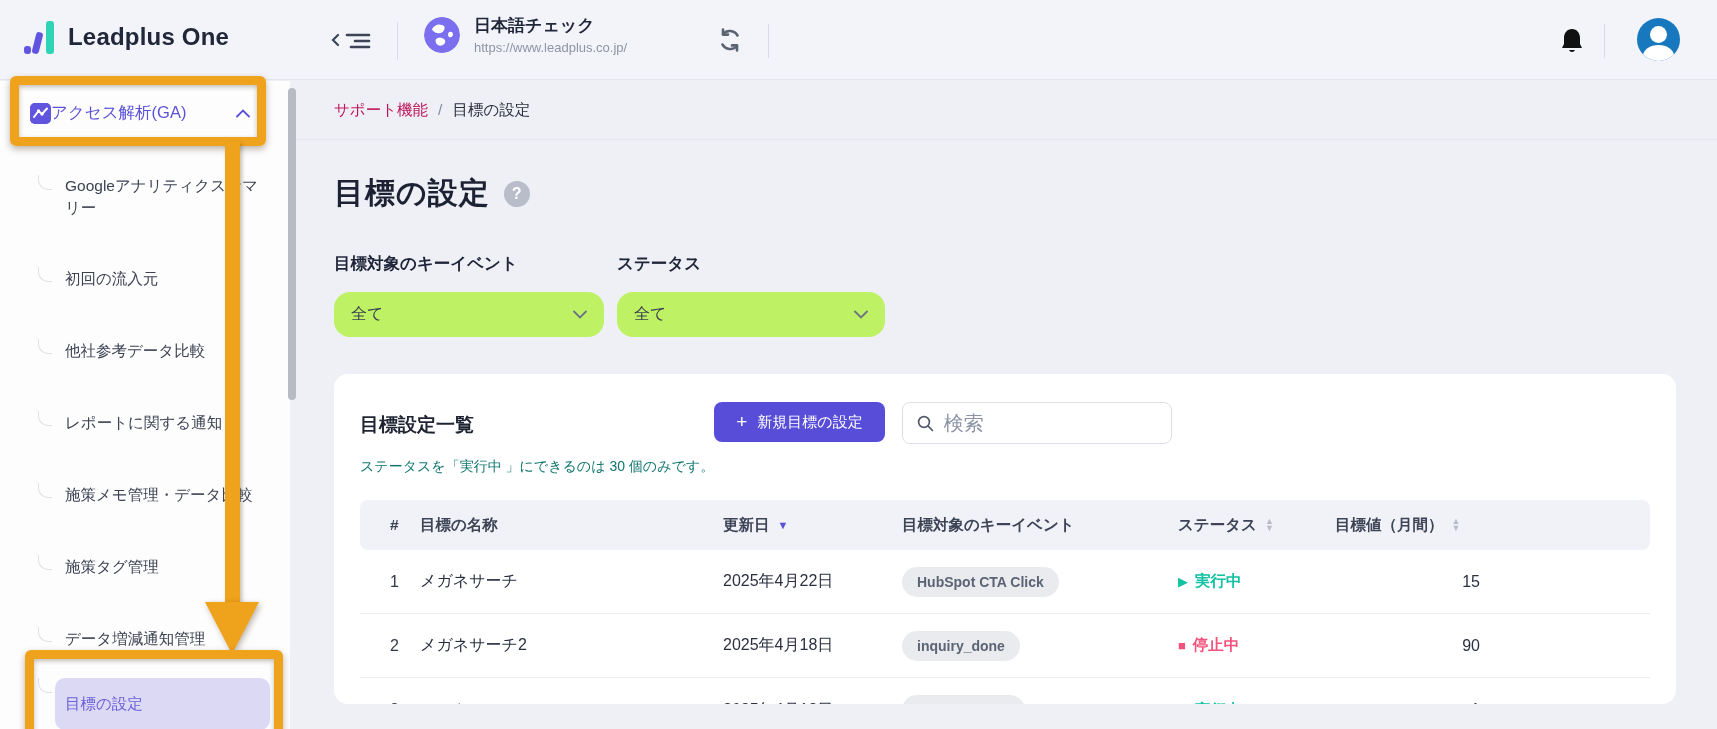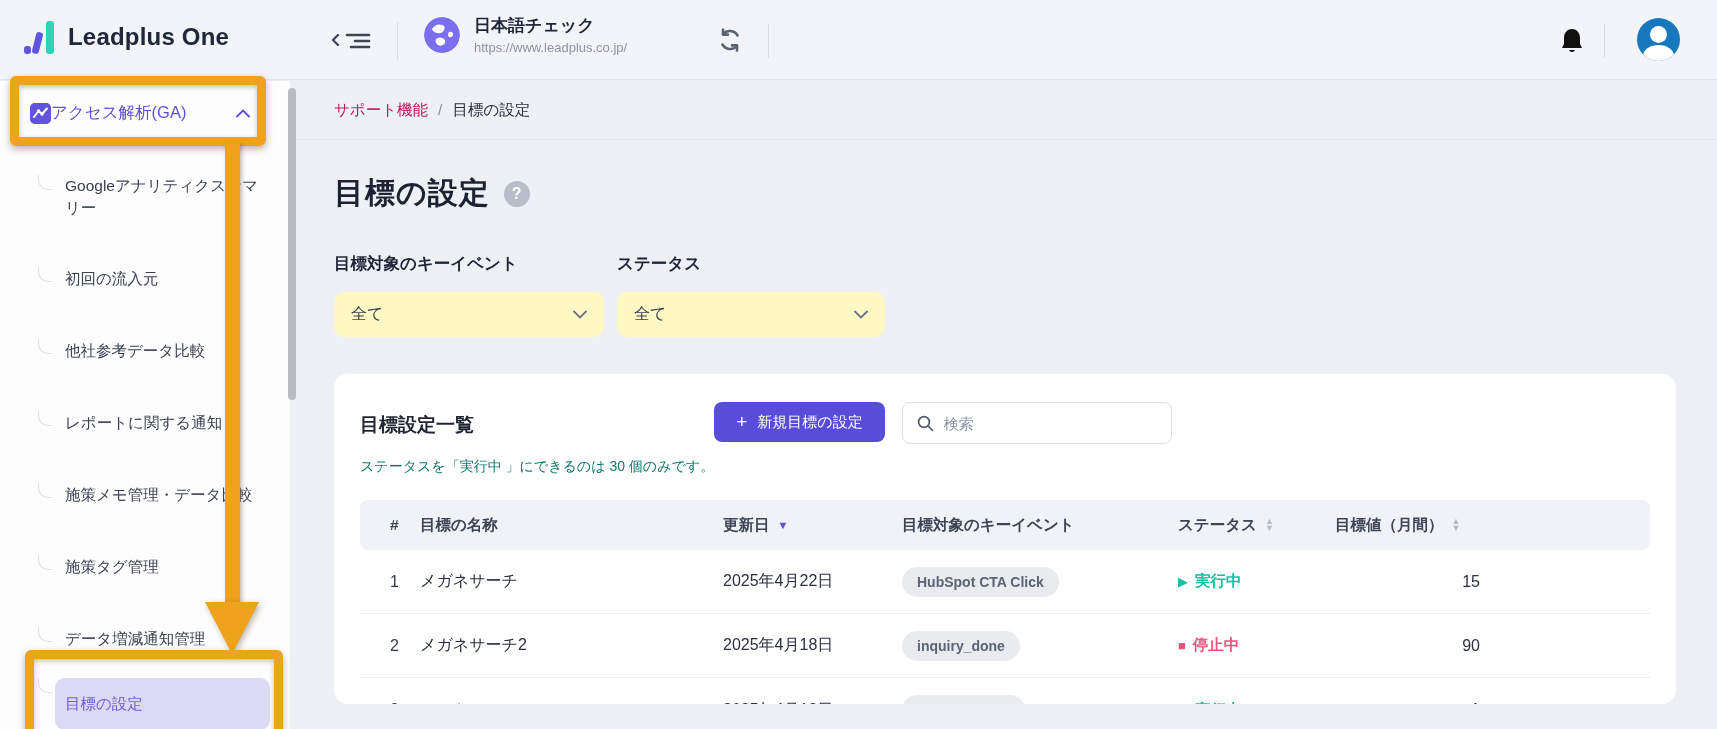--- a/index.html
+++ b/index.html
@@ -65,37 +65,37 @@
   .title-row { margin-top:33px; display:flex; align-items:center; gap:14px; }
   .page-title { font-size:30px; font-weight:800; color:#1c2233; letter-spacing:1px; }
   .help-icon { width:26px; height:26px; border-radius:50%; background:#b8bdc9; color:#fff;
                font-size:16px; font-weight:bold; display:flex; align-items:center; justify-content:center; cursor:pointer; }
 
   .filter-labels { margin-top:39px; display:flex; }
   .filter-label { font-size:16.5px; font-weight:bold; color:#1e2438; }
   .fl-1 { width:283px; }
   .filter-row { margin-top:17px; display:flex; gap:13px; }
   .select {
-    width:270px; height:45px; background:#fef9c3; border-radius:10px;
+    width:270px; height:45px; background:#bef264; border-radius:16px;
     display:flex; align-items:center; justify-content:space-between;
     padding:0 17px; font-size:16px; color:#3a4150; cursor:pointer;
   }
 
   
   .card { margin-top:37px; width:1342px; background:#fff; border-radius:14px;
           padding:28px 26px 0 26px; height:330px; overflow:hidden; }
   .card-head { display:flex; align-items:flex-start; }
   .card-title { font-size:19px; font-weight:800; color:#1f2433; margin-top:10px; }
   .card-note { font-size:14px; color:#0f766e; margin-top:20px; }
   .card-actions { display:flex; gap:17px; }
   .new-btn { height:40px; background:#584dd8; color:#fff; border:none; border-radius:8px;
              font-size:15px; font-family:inherit; padding:0 22px; display:flex; align-items:center; gap:10px; cursor:pointer; }
   .search-box { width:270px; height:42px; background:#fff; border:1px solid #dcdfe7; border-radius:8px;
              display:flex; align-items:center; padding:0 14px; gap:10px; }
-  .search-box input { border:none; outline:none; font-size:15px; font-family:inherit; color:#3a4150; width:200px; background:transparent; }
+  .search-box input { border:none; outline:none; font-size:20px; font-family:inherit; color:#3a4150; width:200px; background:transparent; }
   .search-box input::placeholder { color:#8b93a5; }
 
   .tbl { margin-top:24px; }
   .tbl-header { background:#f1f2f8; border-radius:8px; height:50px;
       display:grid; grid-template-columns:30px 303px 179px 276px 157px 1fr;
       align-items:center; padding:0 30px; font-size:15.5px; font-weight:bold; color:#3c4456; }
   .th-inner { display:flex; align-items:center; gap:8px; }
   .tbl-row { height:64px; display:grid; grid-template-columns:30px 303px 179px 276px 157px 1fr;
       align-items:center; padding:0 30px; font-size:16px; border-bottom:1px solid #eceef3; }
   .tbl-row:last-child { border-bottom:none; }

